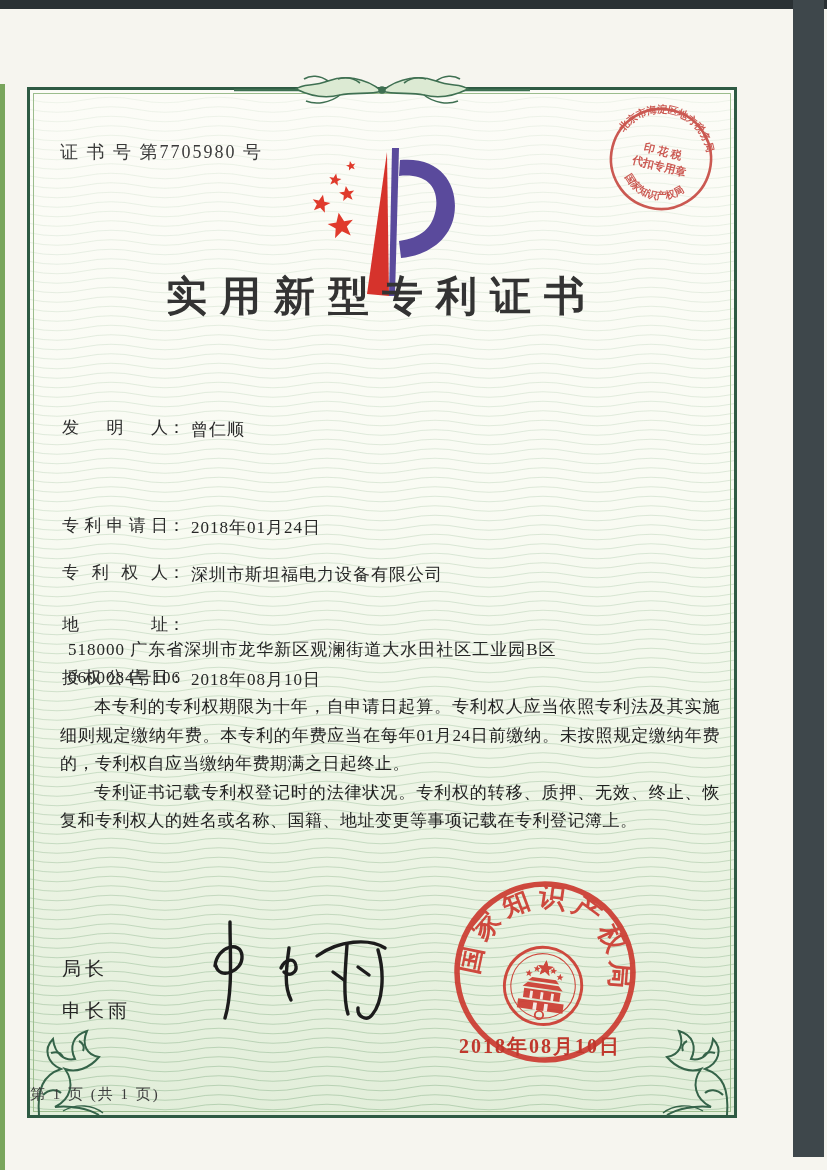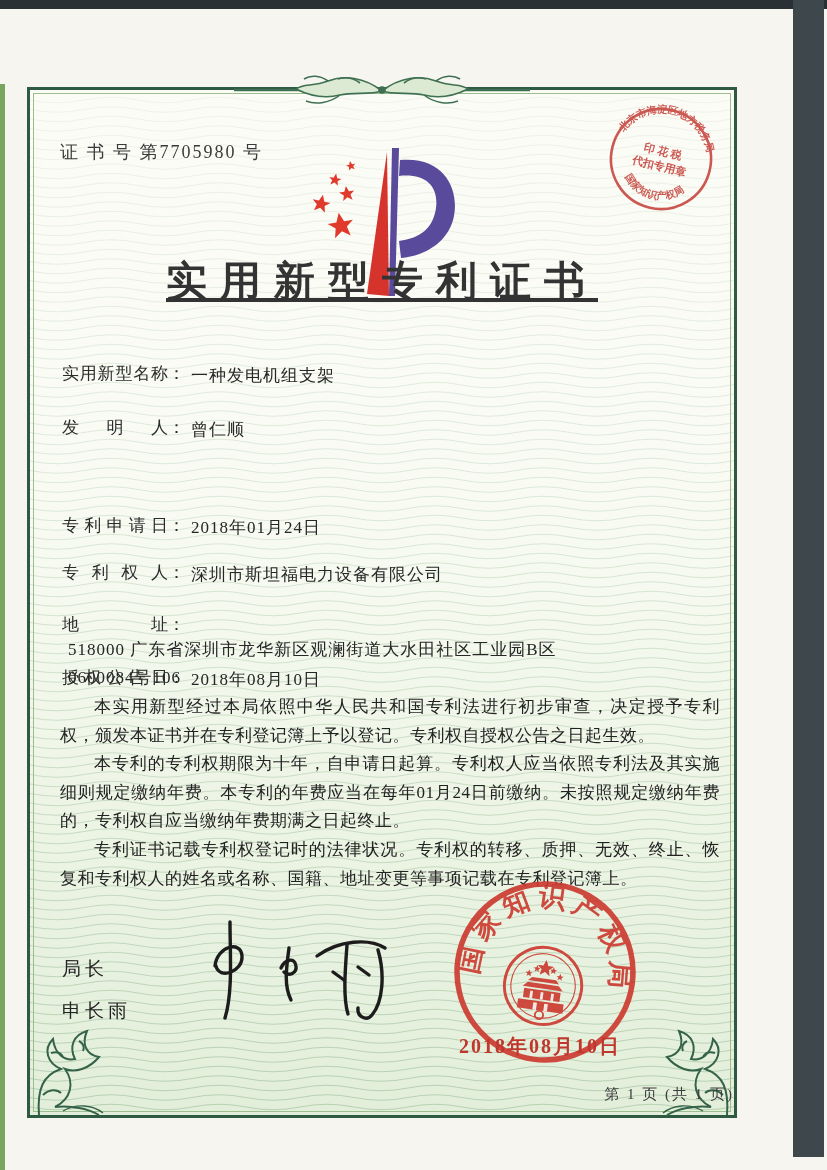--- a/index.html
+++ b/index.html
@@ -34,21 +34,21 @@
   .paras p{margin:0;font-size:17px;line-height:28.6px;color:#222;
            text-indent:2em;text-align:justify;letter-spacing:0.5px;}
 
   .officer-title{left:32px;top:866px;font-size:19px;letter-spacing:4px;color:#222;}
   .officer-name{left:32px;top:908px;font-size:19px;letter-spacing:4px;color:#222;}
   .signature{left:155px;top:822px;}
   .tax-stamp{left:575px;top:13px;}
   .grand-seal{left:420px;top:787px;}
   .seal-date{left:390px;top:943px;width:240px;text-align:center;font-size:20px;
              letter-spacing:2px;color:#c0382d;font-weight:bold;z-index:5;}
-  .page-footer{left:0;right:0;top:995px;text-align:right;font-size:15px;color:#3c3c3c;letter-spacing:2px;}
+  .page-footer{left:0;right:0;top:995px;text-align:left;font-size:15px;color:#3c3c3c;letter-spacing:2px;}
   .ornament-top{left:50%;top:-21px;transform:translateX(-50%);z-index:4;}
   .corner{z-index:4;}
   .corner.bl{left:3px;top:935px;}
   .corner.br{left:611px;top:935px;transform:scaleX(-1);}
 </style>
 </head>
 <body>
 
 <div class="scan-top-strip"></div>
 <div class="scan-right-band"></div>
@@ -207,43 +207,39 @@
       <use href="#star" transform="translate(28,34) scale(0.65) rotate(10)"></use>
       <use href="#star" transform="translate(40,48) scale(0.8) rotate(-8)"></use>
       <use href="#star" transform="translate(14,58) scale(0.95) rotate(12)"></use>
       <use href="#star" transform="translate(34,80) scale(1.35) rotate(-10)"></use>
     </g>
     <path fill="#d6332c" d="M80,6 L82,150 L60,148 Z"></path>
     <path fill="#5a4a9c" d="M85,2 L92,2 L88,150 L82,150 Z"></path>
     <path fill="#5a4a9c" d="M93,14 C138,10 152,44 147,70 C142,96 118,110 94,112 L92,95 C114,92 126,82 129,62 C132,39 117,27 92,30 Z"></path>
   </svg>
 
-  <h1 class="layer title" style="margin:0;text-decoration:underline;">实用新型专利证书</h1>
-
-  <div class="layer row" style="top:272px">
-    <span class="flabel">实用新型名称</span><span class="colon">：</span><span class="fvalue">一种发电机组支架</span>
-  </div>
+  <h1 class="layer title" style="margin:15px;">实用新型专利证书</h1>
+
   <div class="layer row" style="top:326px">
     <span class="flabel">发明人</span><span class="colon">：</span><span class="fvalue">曾仁顺</span>
   </div>
   <div class="layer row" style="top:424px">
     <span class="flabel">专利申请日</span><span class="colon">：</span><span class="fvalue">2018年01月24日</span>
   </div>
   <div class="layer row" style="top:471px">
     <span class="flabel">专利权人</span><span class="colon">：</span><span class="fvalue">深圳市斯坦福电力设备有限公司</span>
   </div>
   <div class="layer row" style="top:523px">
     <span class="flabel">地址</span><span class="colon">：</span><span class="fvalue">518000 广东省深圳市龙华新区观澜街道大水田社区工业园B区0600084号106</span>
   </div>
   <div class="layer row" style="top:576px">
     <span class="flabel">授权公告日</span><span class="colon">：</span><span class="fvalue">2018年08月10日</span>
   </div>
 
   <div class="layer paras">
-    <p>本实用新型经过本局依照中华人民共和国专利法进行初步审查，决定授予专利权，颁发本证书并在专利登记簿上予以登记。专利权自授权公告之日起生效。</p>
     <p>本专利的专利权期限为十年，自申请日起算。专利权人应当依照专利法及其实施细则规定缴纳年费。本专利的年费应当在每年01月24日前缴纳。未按照规定缴纳年费的，专利权自应当缴纳年费期满之日起终止。</p>
     <p>专利证书记载专利权登记时的法律状况。专利权的转移、质押、无效、终止、恢复和专利权人的姓名或名称、国籍、地址变更等事项记载在专利登记簿上。</p>
   </div>
 
   <div class="layer officer-title">局长</div>
   <div class="layer officer-name">申长雨</div>
 
   <svg class="layer signature" width="215" height="115" viewBox="0 0 215 115">
     <g stroke="#1c1c1c" stroke-width="3.4" fill="none" stroke-linecap="round" stroke-linejoin="round">
       <path d="M30,54 C32,34 56,28 57,44 C58,60 34,68 31,54"></path>

